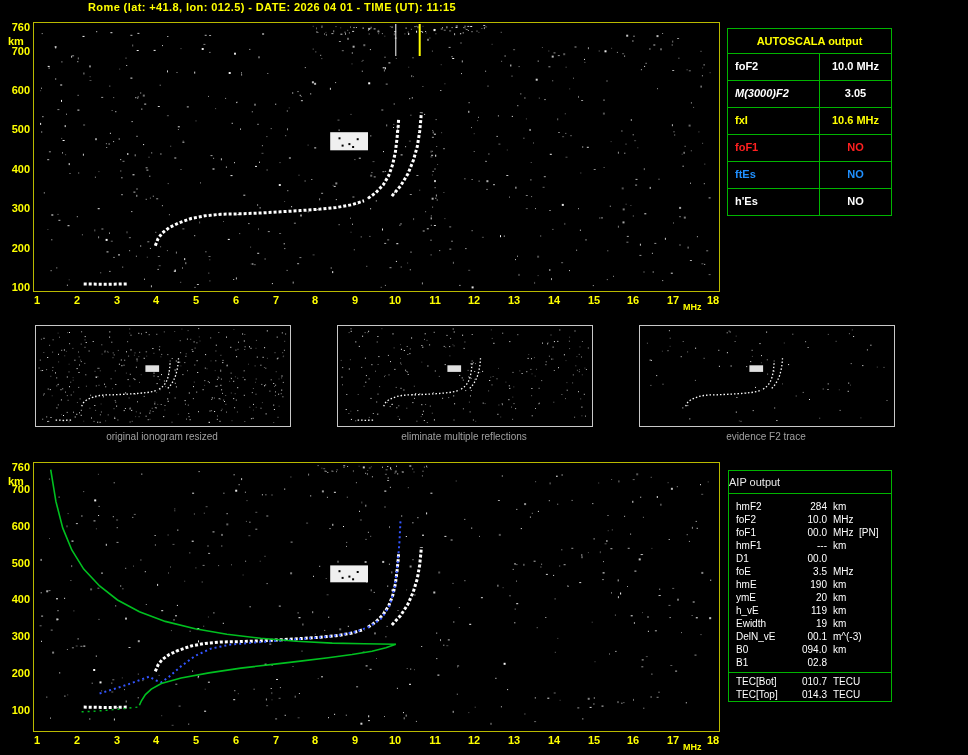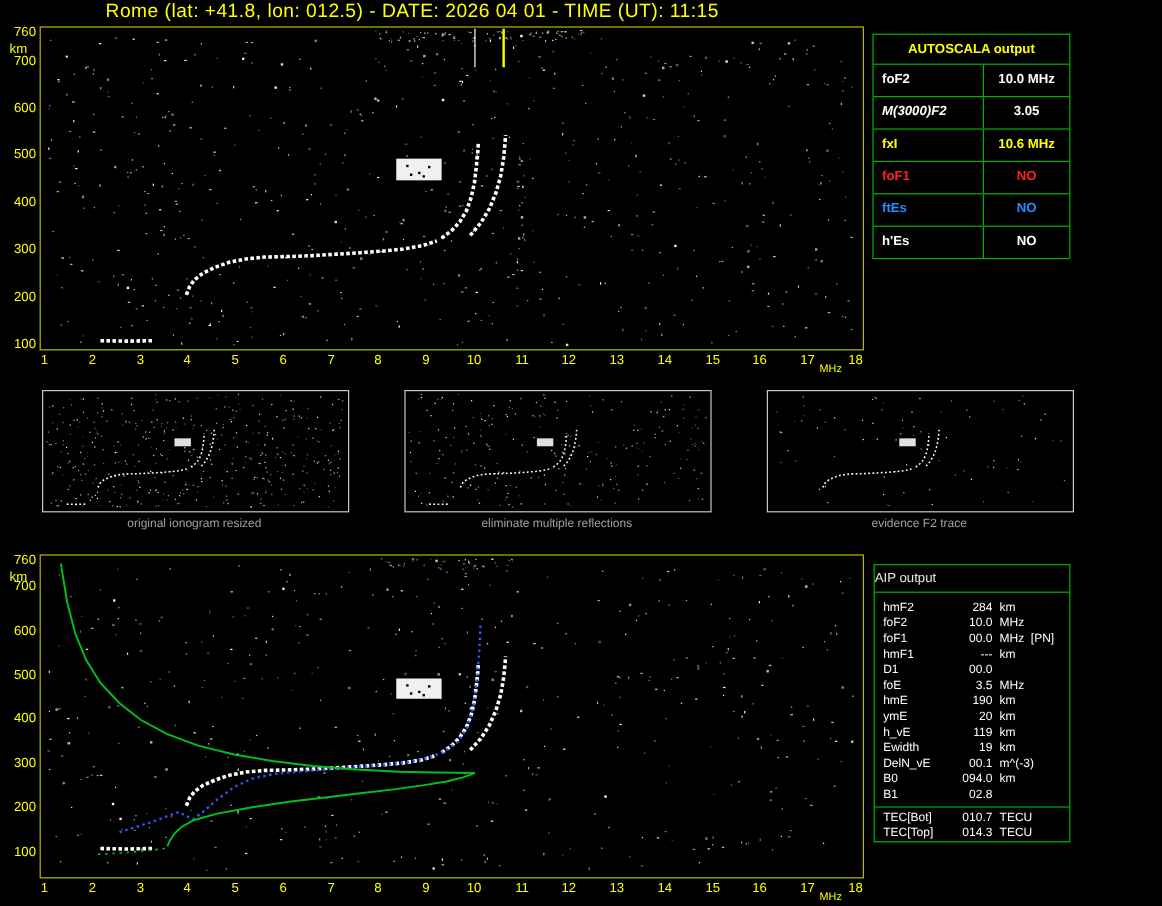--- a/index.html
+++ b/index.html
@@ -1,22 +1,22 @@
 <!DOCTYPE html>
 <html><head>
 <meta charset="utf-8">
 <style>
   html,body{margin:0;padding:0}
   body{width:968px;height:755px;background:#000;position:relative;overflow:hidden;
        font-family:"Liberation Sans",sans-serif}
-  .header{position:absolute;left:88px;top:1px;color:#ffff00;font-size:16px;font-weight:normal;
+  .header{position:absolute;left:88px;top:1px;color:#ffff00;font-size:11px;font-weight:bold;
           letter-spacing:.4px;white-space:nowrap}
   .plot-wrap{position:absolute;left:0;top:0;width:968px;height:755px}
   .plot-border{position:absolute;border:1px solid #b9b900;background:#000}
-  .ytick,.xtick,.kmlabel,.mhzlabel{position:absolute;color:#ffff00;font-weight:normal;line-height:13px}
+  .ytick,.xtick,.kmlabel,.mhzlabel{position:absolute;color:#ffff00;font-weight:bold;line-height:13px}
   .ytick{width:28px;text-align:right;font-size:11px}
   .xtick{width:20px;text-align:center;font-size:11px}
   .kmlabel{font-size:11px}
   .mhzlabel{font-size:9px}
   .plot-label{position:absolute;font-size:11px;font-weight:bold;line-height:13px}
   .white{color:#ffffff}.yellow{color:#ffff00}
   .autoscala{position:absolute;left:727px;top:28px;width:163px;background:#000;border:1px solid #00b400}
   .as-title{height:24px;line-height:24px;text-align:center;color:#ffff00;font-size:11px;font-weight:bold;
             border-bottom:1px solid #00b400}
   .as-row{display:flex;height:26px;border-bottom:1px solid #00b400}

